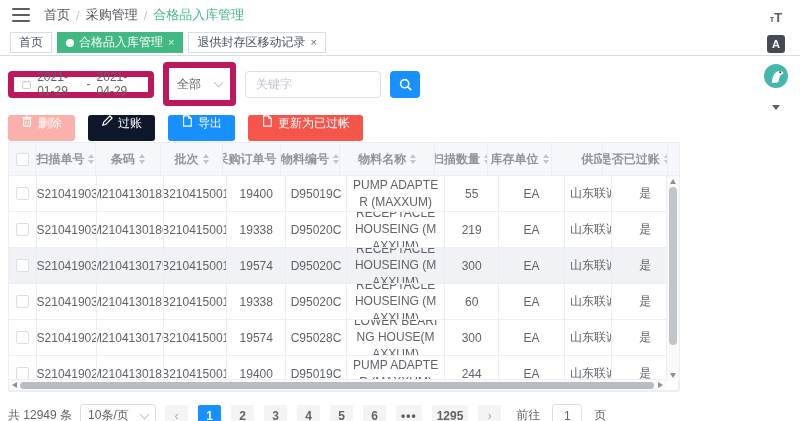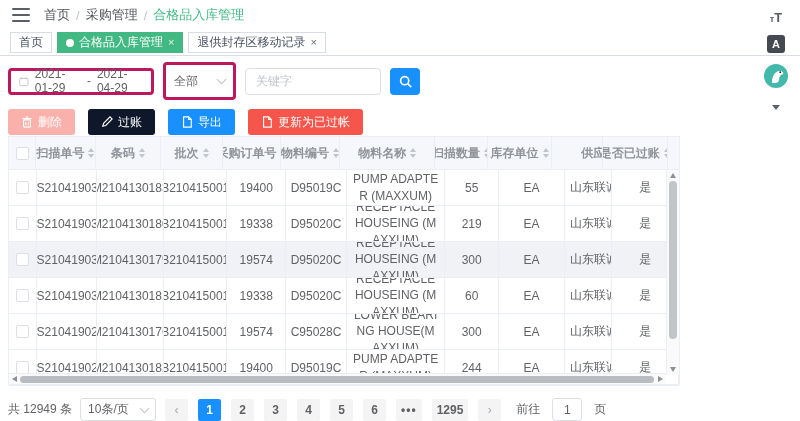--- a/index.html
+++ b/index.html
@@ -28,30 +28,30 @@
   .tag { height:21px; display:flex; align-items:center; gap:5px; padding:0 8px; border:1px solid #d8dce5; background:#fff; color:#495060; font-size:12px; cursor:pointer; white-space:nowrap; }
   .tag .dot { width:8px; height:8px; border-radius:50%; background:#fff; display:none; }
   .tag.active { background:#42b983; border-color:#42b983; color:#fff; }
   .tag.active .dot { display:block; }
   .tag .close { font-size:11px; line-height:1; opacity:.85; }
 
   
   .content { padding:6px 8px 0 8px; }
 
   .filter-row { display:flex; gap:9px; align-items:center; }
-  .ctrl { height:27px; border:3px solid #be185d; border-radius:4px; background:#fff; display:flex; align-items:center; color:#606266; }
+  .ctrl { height:27px; border:6px solid #be185d; border-radius:4px; background:#fff; display:flex; align-items:center; color:#606266; }
   .date-range { width:146px; padding:0 8px; gap:6px; }
   .select { width:73px; padding:16px 8px; justify-content:space-between; }
   .chev { width:7px; height:7px; border-right:1px solid #c0c4cc; border-bottom:1px solid #c0c4cc; transform:rotate(45deg); margin-top:-3px; }
   .kw-input { width:136px; padding:0 10px; font-size:12px; color:#606266; outline:none; border:1px solid #dcdfe6; border-radius:4px; height:27px; }
   .kw-input::placeholder { color:#c0c4cc; }
   .search-btn { width:30px; height:27px; background:#1890ff; border:none; border-radius:4px; display:flex; align-items:center; justify-content:center; cursor:pointer; }
 
   .actions-row { margin-top:9px; display:flex; gap:13px; }
-  .btn { height:26px; border:none; border-radius:3px; color:#fff; font-size:12px; display:flex; align-items:center; gap:5px; padding:0 13px; cursor:pointer; font-family:inherit; }
+  .btn { height:26px; border:none; border-radius:3px; color:#fff; font-size:12px; display:flex; gap:5px; padding:0 13px; cursor:pointer; font-family:inherit; }
   .btn-delete { background:#fab1ab; }
   .btn-post { background:#0f172a; }
   .btn-export { background:#1890ff; }
   .btn-update { background:#f5554a; }
 
   
   .table { margin-top:1px; width:672px; height:249px; border:1px solid #ebeef5; position:relative; background:#fff; }
   .tr { display:flex; }
   .th-row { height:33px; background:#f5f7fa; }
   .td-row { height:36px; }

